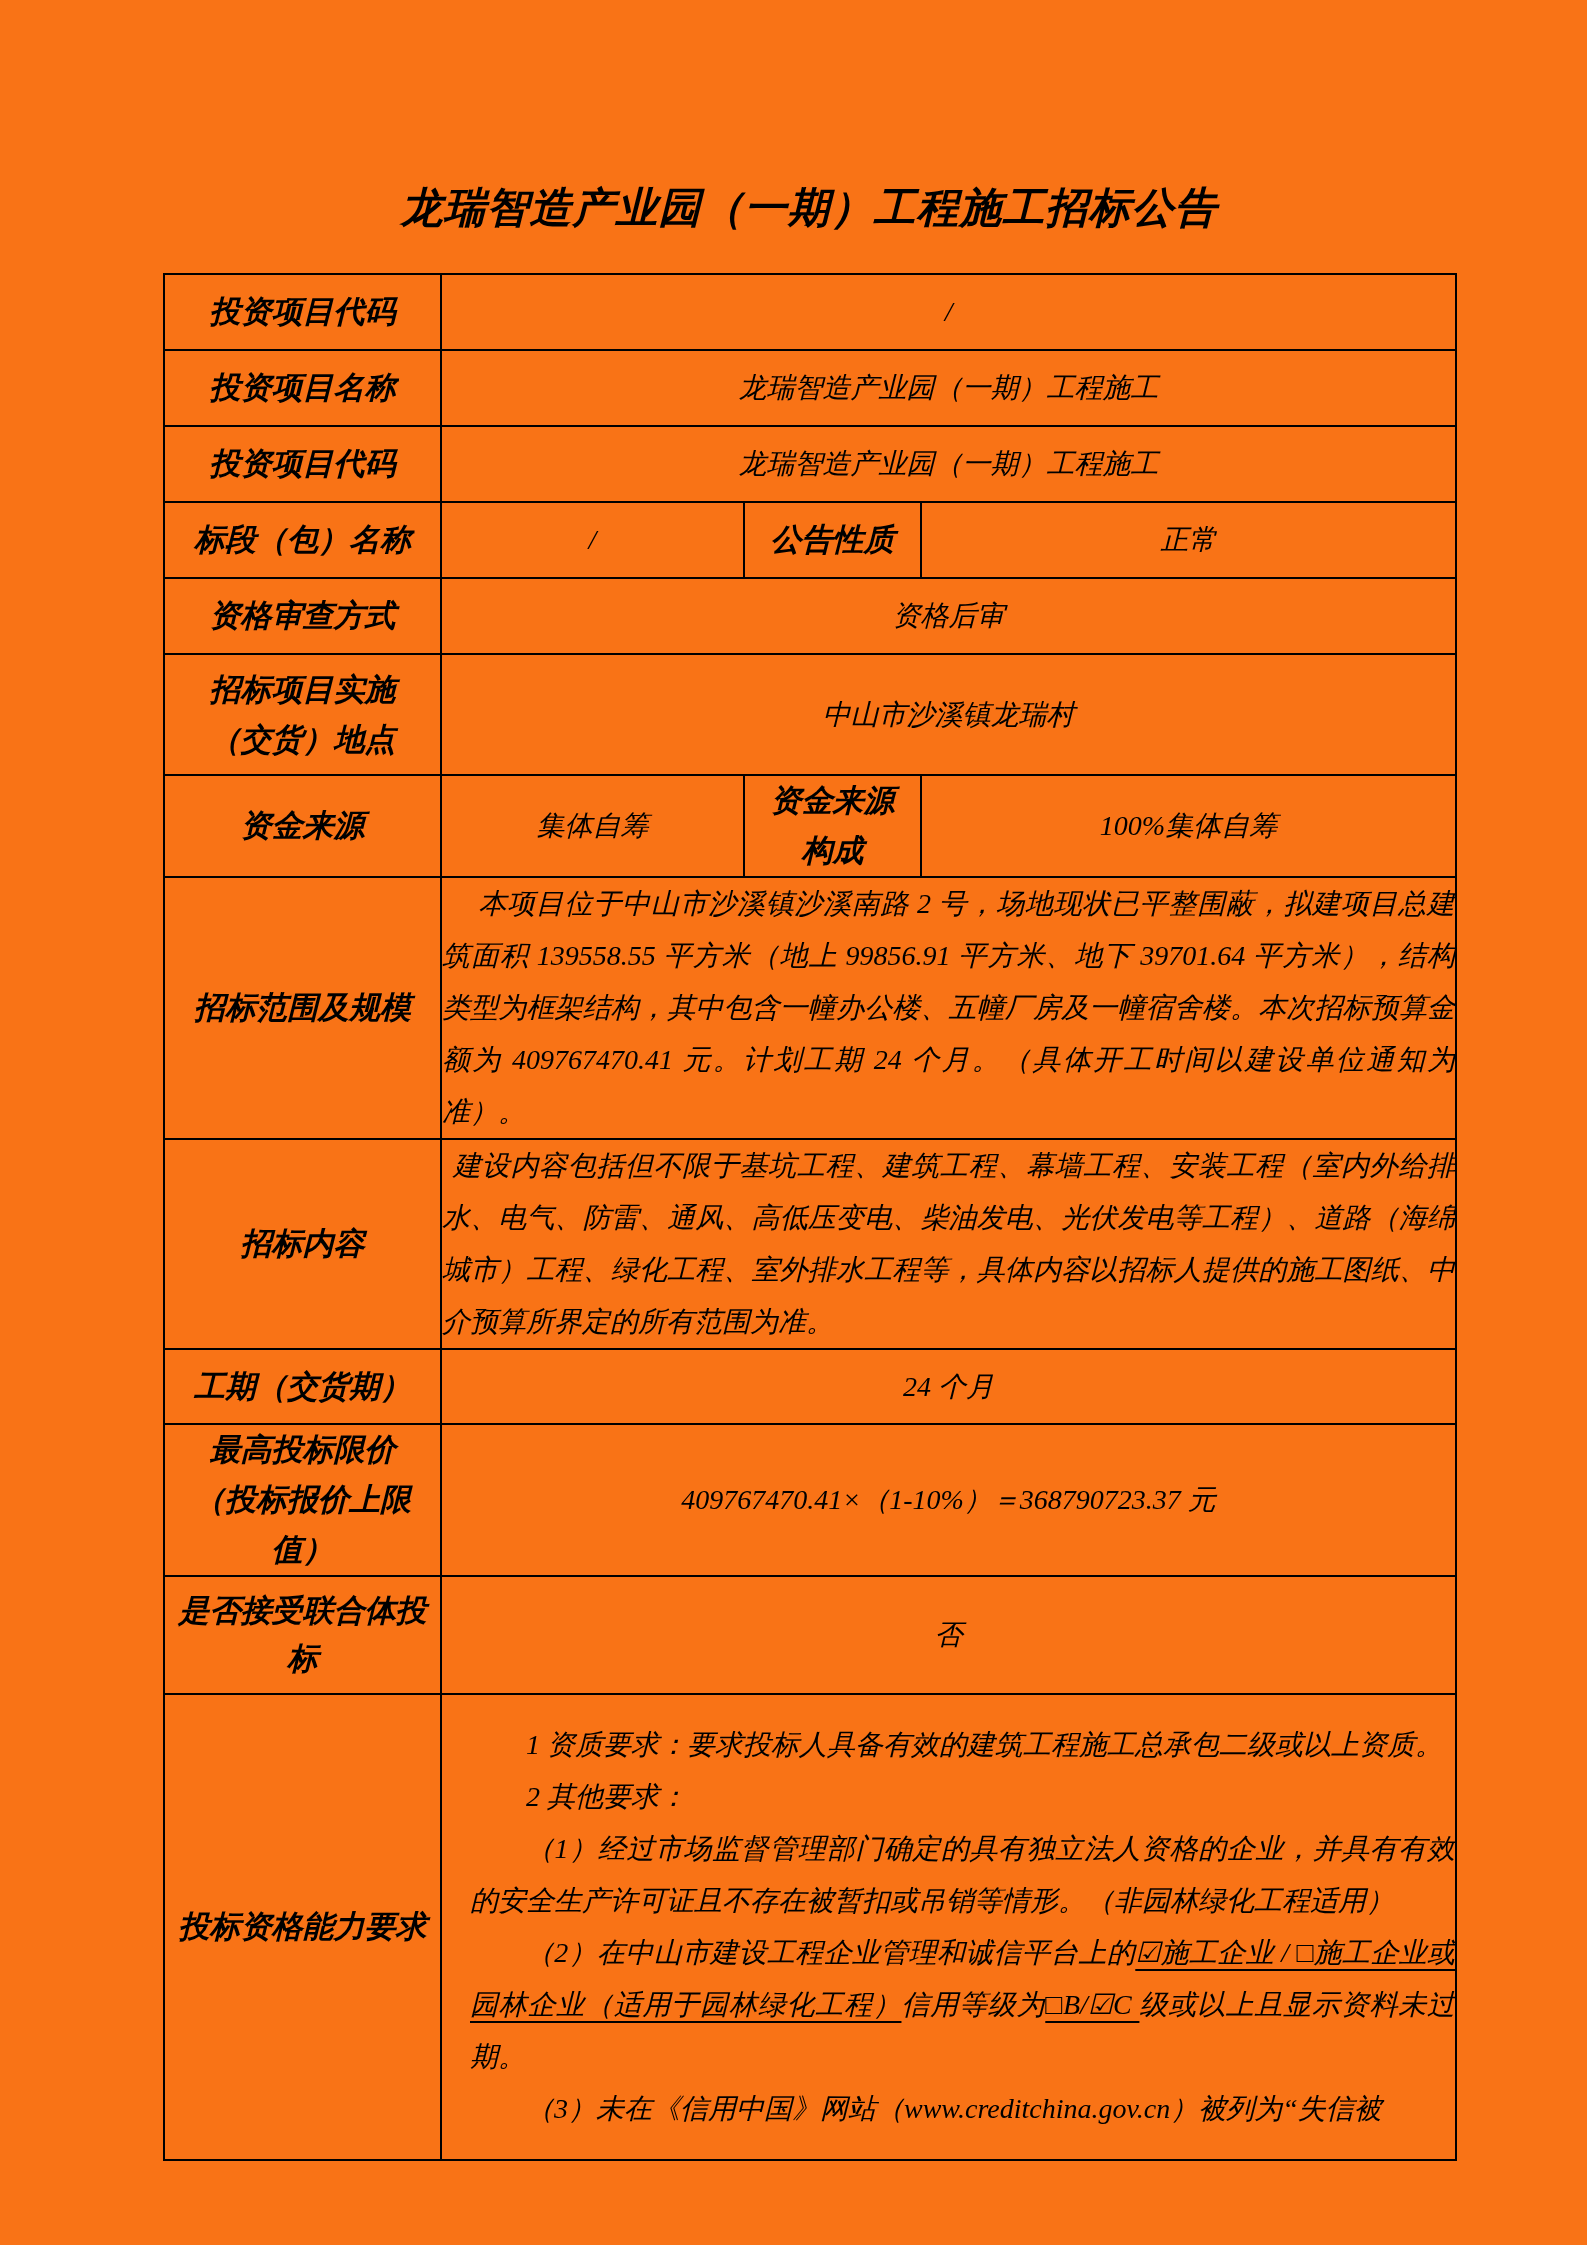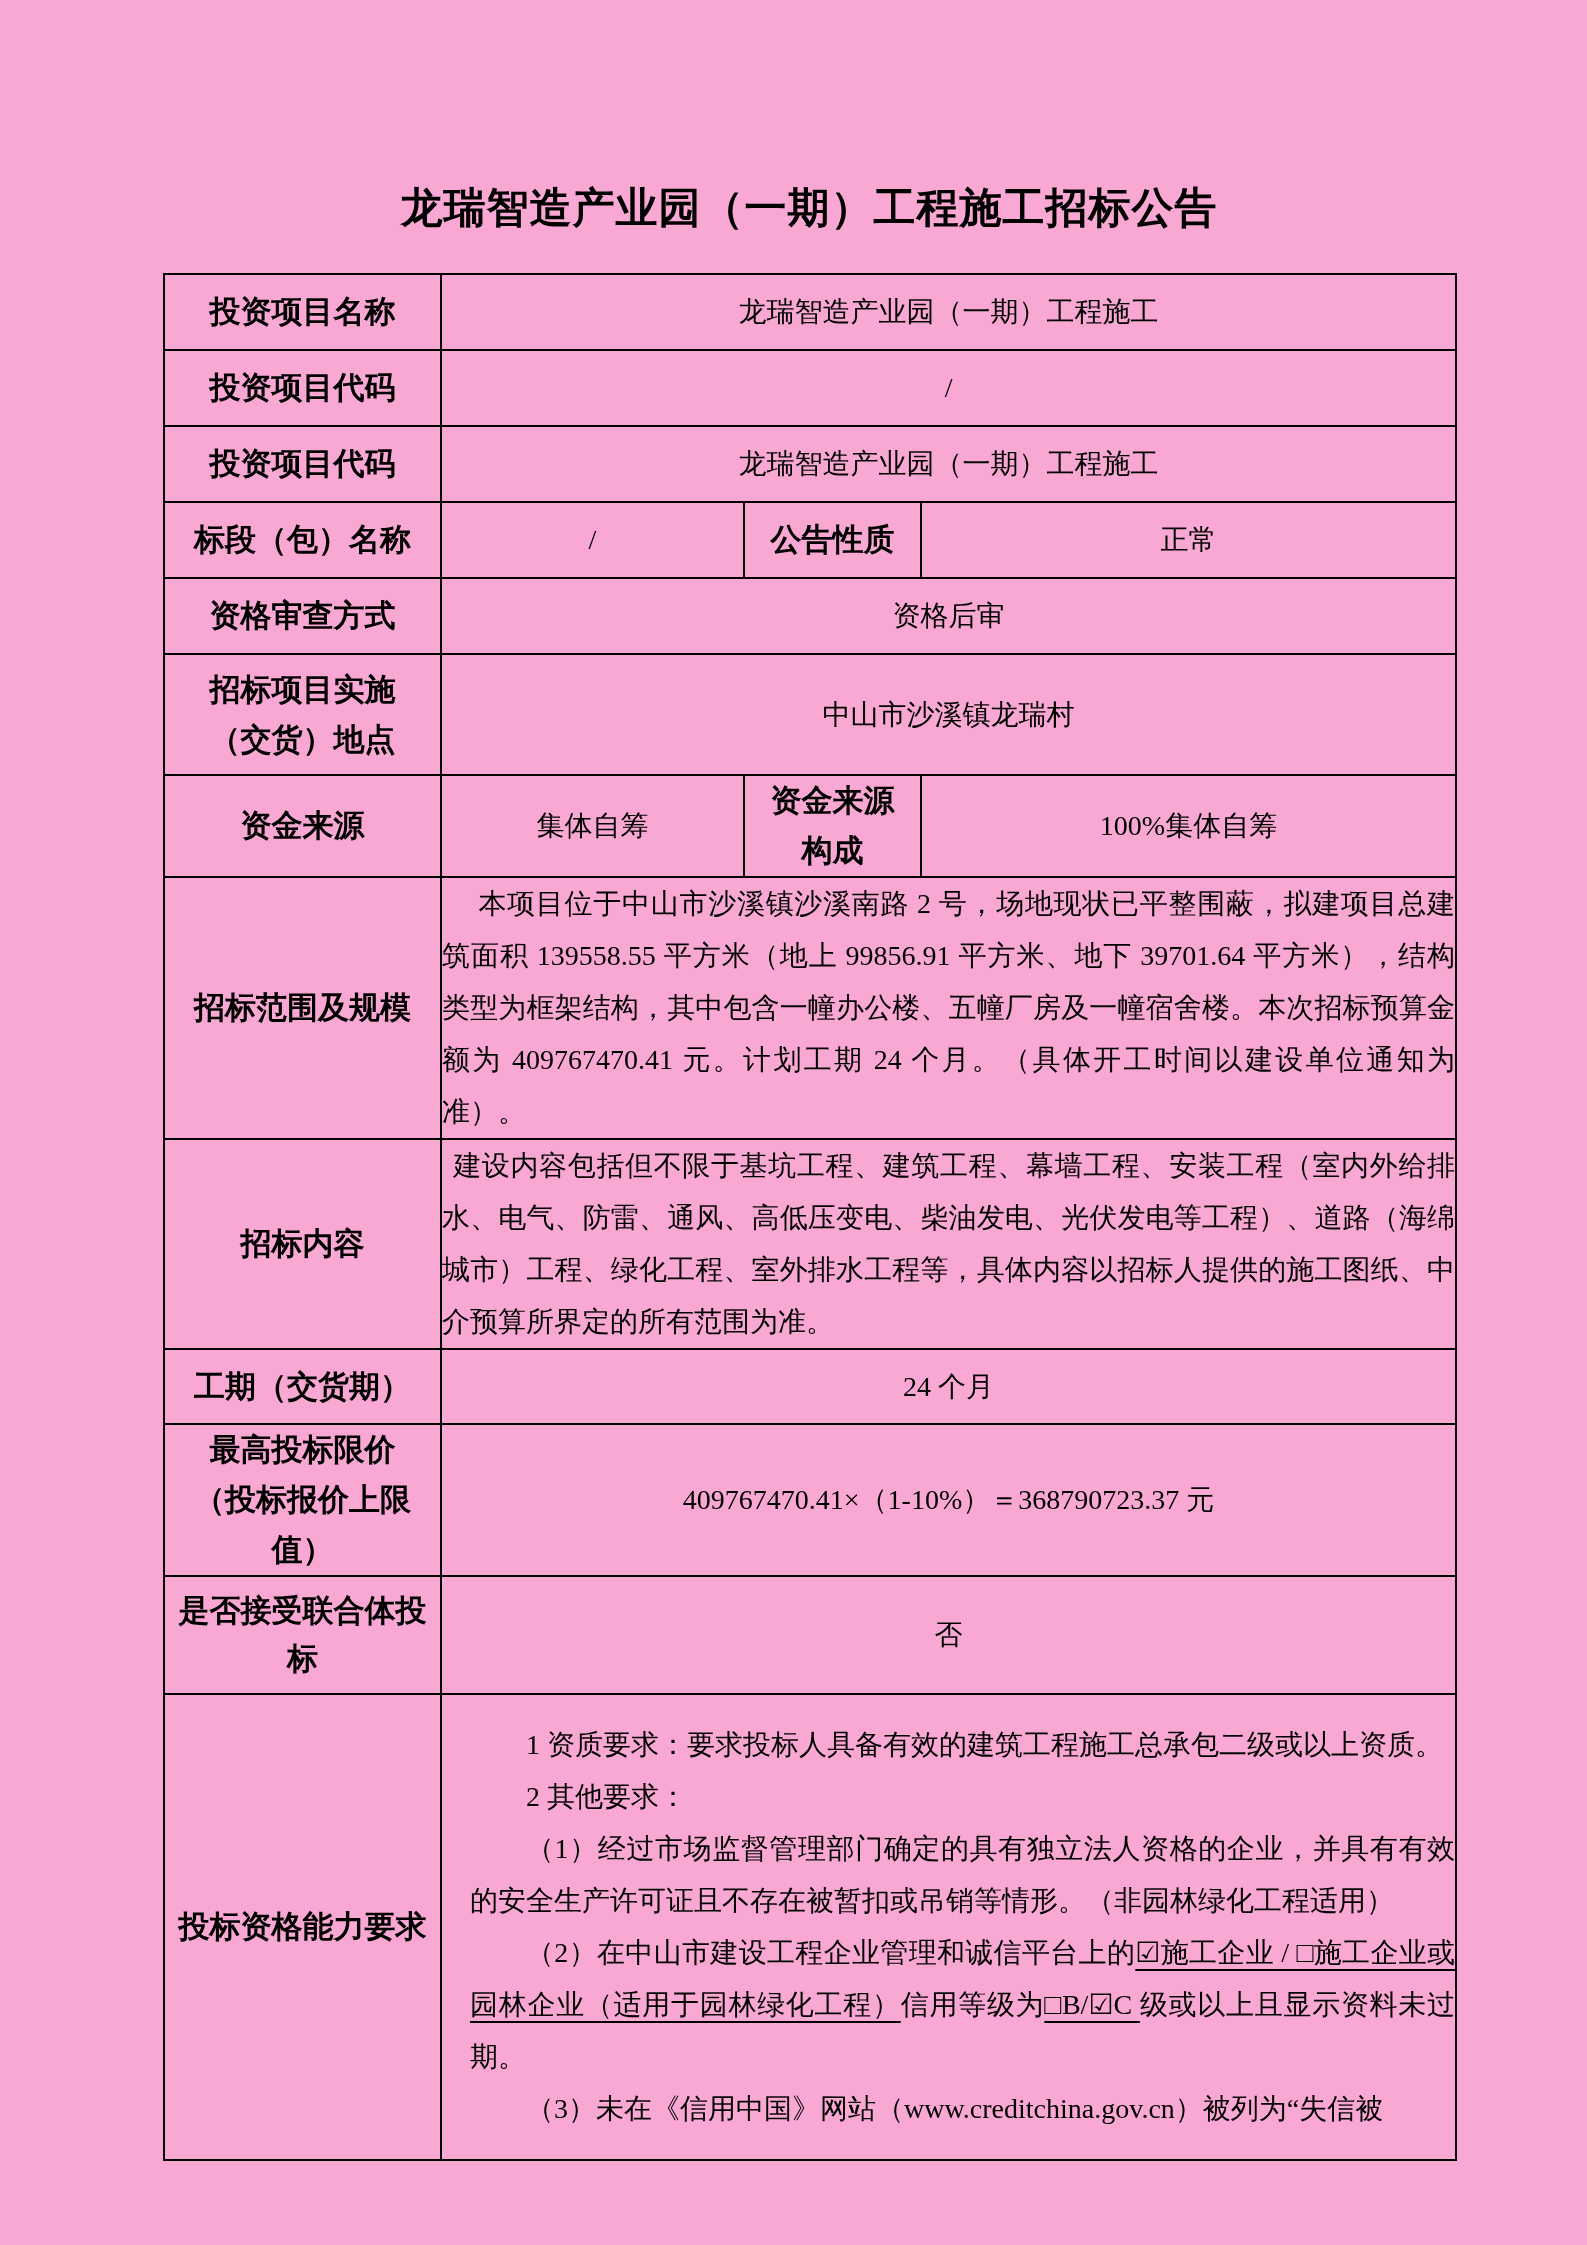--- a/index.html
+++ b/index.html
@@ -6,22 +6,23 @@
     margin: 0;
     padding: 0;
     background: #ffffff;
     color: #000000;
     font-family: "Liberation Serif", "DejaVu Serif", serif;
   }
   .page {
     position: relative;
     width: 1587px;
     height: 2245px;
-    background: #f9a8d4;
+    background: #f97316;
     overflow: hidden;
+    font-style: italic;
   }
   .doc-title {
     position: absolute;
     top: 180px;
     left: 163px;
     width: 1292px;
     text-align: center;
     font-size: 42px;
     font-weight: bold;
     letter-spacing: 1px;
@@ -94,27 +95,27 @@
   <table class="doc">
     <colgroup>
       <col style="width:277px">
       <col style="width:303px">
       <col style="width:177px">
       <col style="width:535px">
     </colgroup>
 
     <tbody>
         <tr class="h76">
-      <td class="lbl">投资项目名称</td>
-      <td class="val" colspan="3">龙瑞智造产业园（一期）工程施工</td>
+      <td class="lbl">投资项目代码</td>
+      <td class="val" colspan="3">/</td>
     </tr>
 
     <tr class="h76">
-      <td class="lbl">投资项目代码</td>
-      <td class="val" colspan="3">/</td>
+      <td class="lbl">投资项目名称</td>
+      <td class="val" colspan="3">龙瑞智造产业园（一期）工程施工</td>
     </tr>
 
     <tr class="h76">
       <td class="lbl">投资项目代码</td>
       <td class="val" colspan="3">龙瑞智造产业园（一期）工程施工</td>
     </tr>
 
     <tr class="h76">
       <td class="lbl">标段（包）名称</td>
       <td class="val">/</td>

